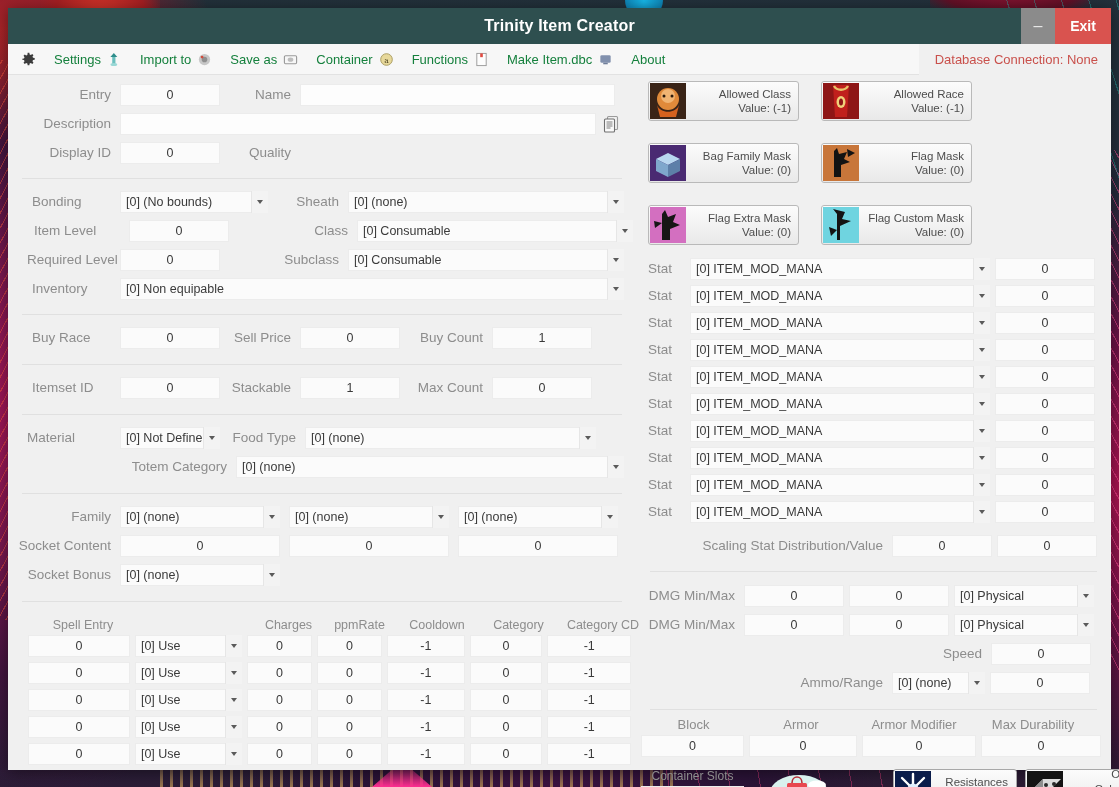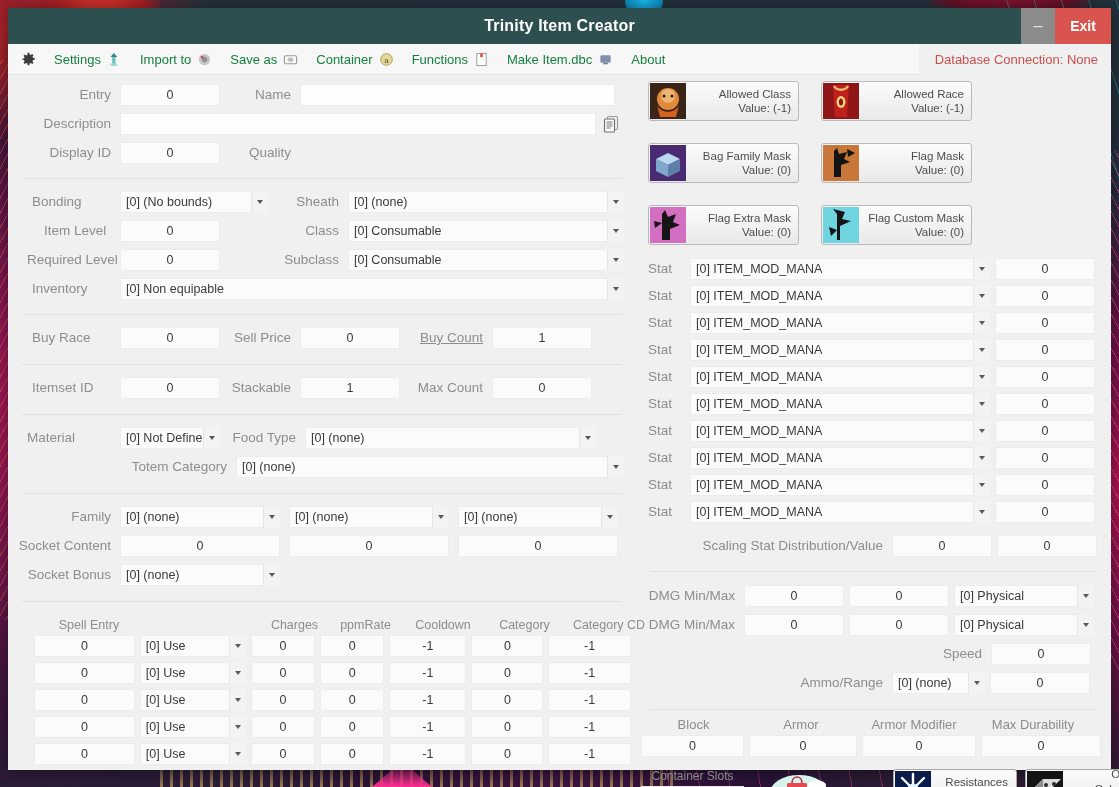--- a/index.html
+++ b/index.html
@@ -351,21 +351,21 @@
             <span class="arrow"></span>
           </div>
           <div class="lbl" style="width:80px;">Sheath</div>
           <div class="fld combo" style="width:276px;">
             <span>[0] (none)</span>
             <span class="arrow"></span>
           </div>
         </div>
 
         <div class="row">
-          <div class="lbl" style="width:112px;text-align:left;padding-left:36px;">Item Level</div>
+          <div class="lbl" style="width:112px;text-align:left;padding-left:17px;margin-left:9px;">Item Level</div>
           <div class="fld num" style="width:100px;">0</div>
           <div class="lbl" style="width:80px;margin-left:48px;">Class</div>
           <div class="fld combo" style="width:276px;">
             <span>[0] Consumable</span>
             <span class="arrow"></span>
           </div>
         </div>
 
         <div class="row">
           <div class="lbl" style="width:112px;text-align:left;padding-left:19px;">Required Level</div>
@@ -387,21 +387,21 @@
       </div>
 
       <div class="sep" style="margin-top:12px;"></div>
 
       <div style="padding-top:9px;">
         <div class="row">
           <div class="lbl" style="width:112px;text-align:left;padding-left:24px;">Buy Race</div>
           <div class="fld num" style="width:100px;">0</div>
           <div class="lbl" style="width:80px;">Sell Price</div>
           <div class="fld num" style="width:100px;">0</div>
-          <div class="lbl" style="width:92px;text-decoration:underline;">Buy Count</div>
+          <div class="lbl" style="width:92px;">Buy Count</div>
           <div class="fld num" style="width:100px;">1</div>
         </div>
       </div>
 
       <div class="sep" style="margin-top:13px;"></div>
 
       <div style="padding-top:9px;">
         <div class="row">
           <div class="lbl" style="width:112px;text-align:left;padding-left:24px;">Itemset ID</div>
           <div class="fld num" style="width:100px;">0</div>
@@ -467,21 +467,21 @@
           <div class="lbl" style="width:112px;">Socket Bonus</div>
           <div class="fld combo" style="width:160px;">
             <span>[0] (none)</span>
             <span class="arrow"></span>
           </div>
         </div>
       </div>
 
       <div class="sep" style="margin-top:13px;"></div>
 
-      <div style="padding:8px 0 0 26px;">
+      <div style="padding:8px 0 0 20px;">
         <div class="spell-head">
           <span style="width:110px;">Spell Entry</span>
           <span style="width:115px;"></span>
           <span style="width:71px;">Charges</span>
           <span style="width:71px;">ppmRate</span>
           <span style="width:84px;">Cooldown</span>
           <span style="width:79px;">Category</span>
           <span style="width:90px;">Category CD</span>
         </div>
 

